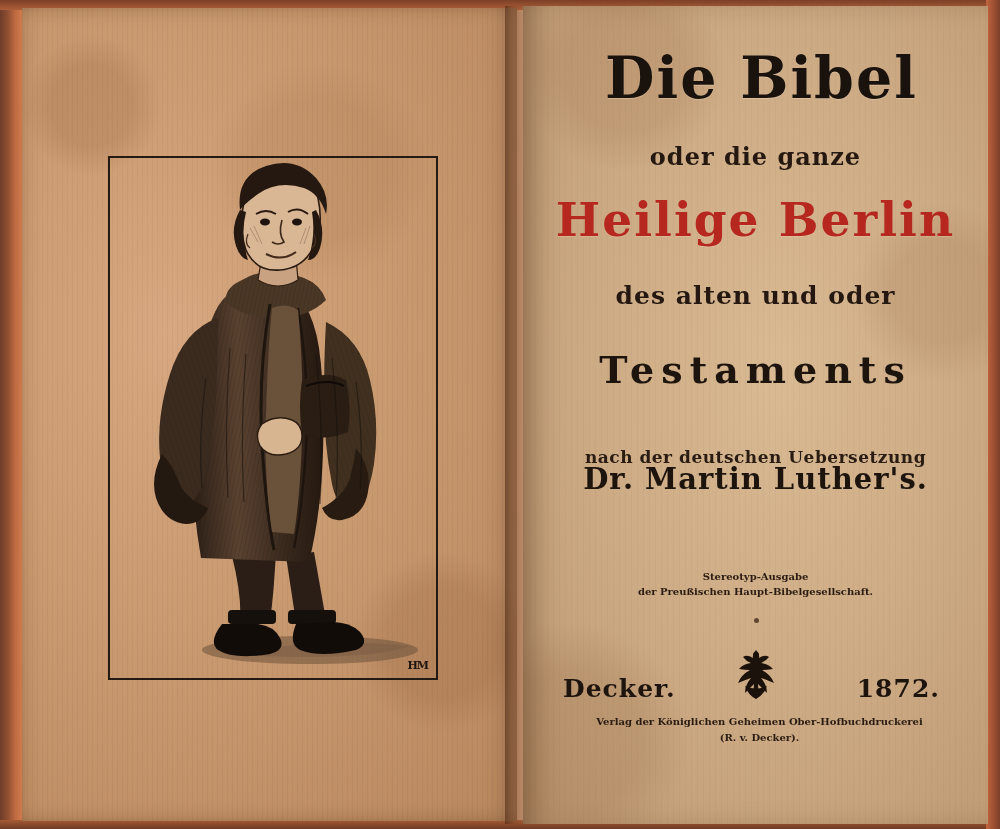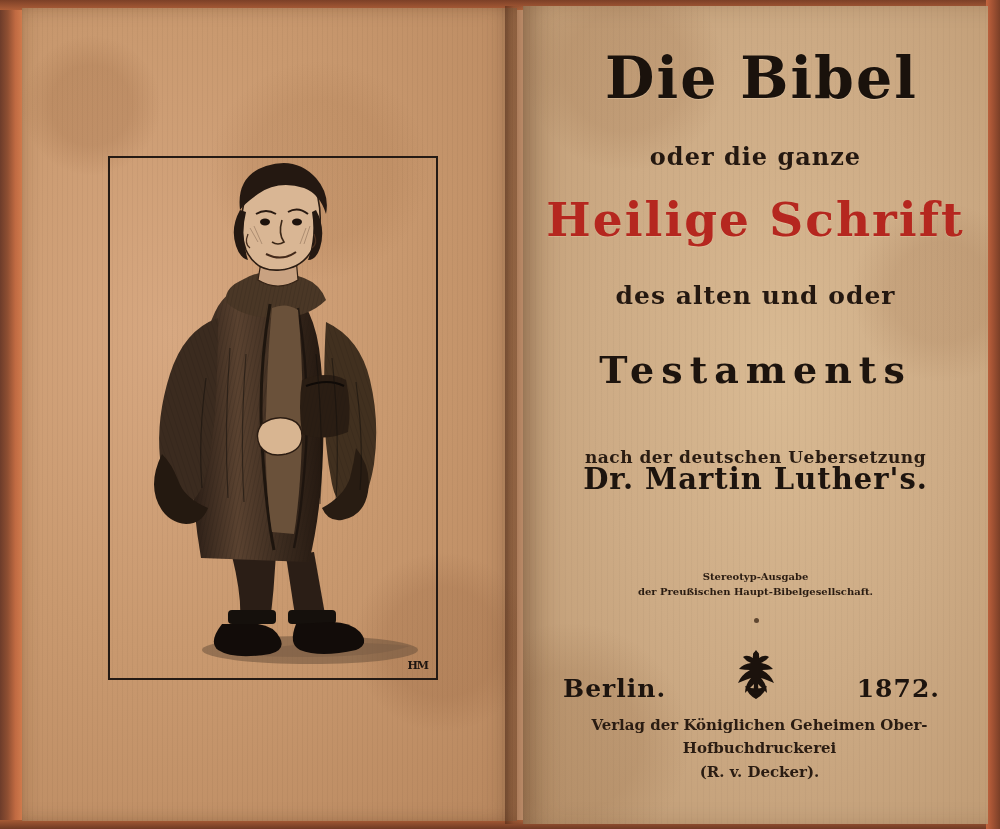--- a/index.html
+++ b/index.html
@@ -165,21 +165,21 @@
   .t-place {
     position: absolute; left: 40px; top: 668px;
     font-size: 25px; letter-spacing: 1px; color: #1d140e;
   }
   .t-year {
     position: absolute; right: 48px; top: 668px;
     font-size: 25px; letter-spacing: 1px; color: #1d140e;
   }
   .t-pub {
     position: absolute; left: 8px; right: 0; top: 708px;
-    font-size: 15px; line-height: 1.55; color: #2a1c12;
+    font-size: 10px; line-height: 1.55; color: #2a1c12;
   }
   .dot-mark {
     position: absolute; left: 50%; top: 612px;
     width: 5px; height: 5px; margin-left: -2px;
     background: #3a2414; border-radius: 50%;
     opacity: .75;
   }
   .crest {
     position: absolute; left: 50%; top: 640px;
     width: 62px; height: 62px; margin-left: -31px;
@@ -306,21 +306,21 @@
 
   <div class="page-right">
     <div class="stains"></div>
 
     <div class="tp">
 
       <div class="t-main fraktur">Die Bibel</div>
 
       <div class="t-sub1 fraktur">oder die ganze</div>
 
-      <div class="t-red fraktur">Heilige Schrift</div>
+      <div class="t-red fraktur">Heilige Berlin</div>
 
       <div class="t-sub2 fraktur">des alten und oder</div>
 
       <div class="t-test fraktur">Testaments</div>
 
       <div class="t-sub3 fraktur">nach der deutschen Uebersetzung</div>
 
       <div class="t-author fraktur">Dr. Martin Luther's.</div>
 
       <div class="t-note fraktur">
@@ -337,21 +337,21 @@
             <path d="M20 40 q11 5 22 0 q-3 9 -11 13 q-8 -4 -11 -13 z"></path>
             <circle cx="31" cy="9" r="3"></circle>
           </g>
           <g stroke="#1b120c" stroke-width="0.9" fill="none" opacity="0.85">
             <path d="M24 44 q7 3 14 0"></path>
             <path d="M26 48 q5 2 10 0"></path>
           </g>
         </svg>
       </div>
 
-      <div class="t-place fraktur">Berlin.</div>
+      <div class="t-place fraktur">Decker.</div>
       <div class="t-year fraktur">1872.</div>
 
       <div class="t-pub fraktur">
         <div>Verlag der Königlichen Geheimen Ober-Hofbuchdruckerei</div>
         <div>(R. v. Decker).</div>
       </div>
 
     </div>
   </div>
 

